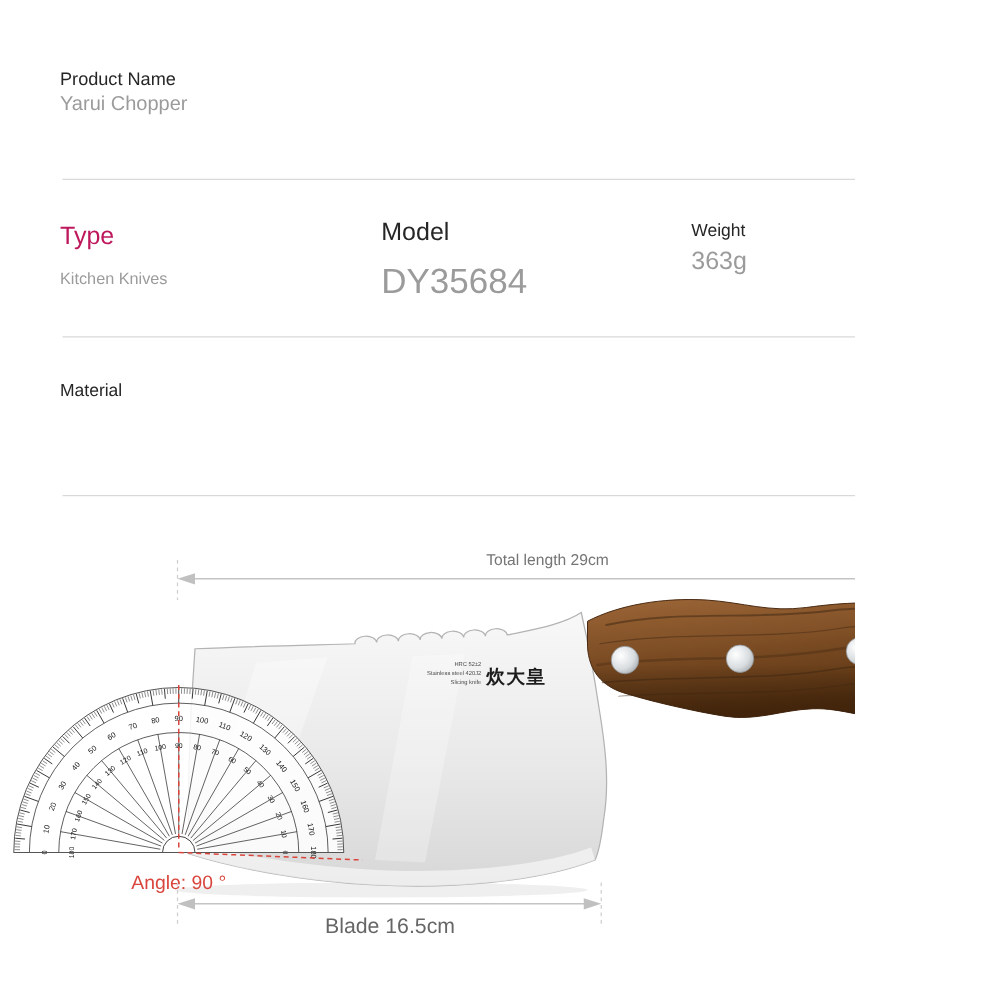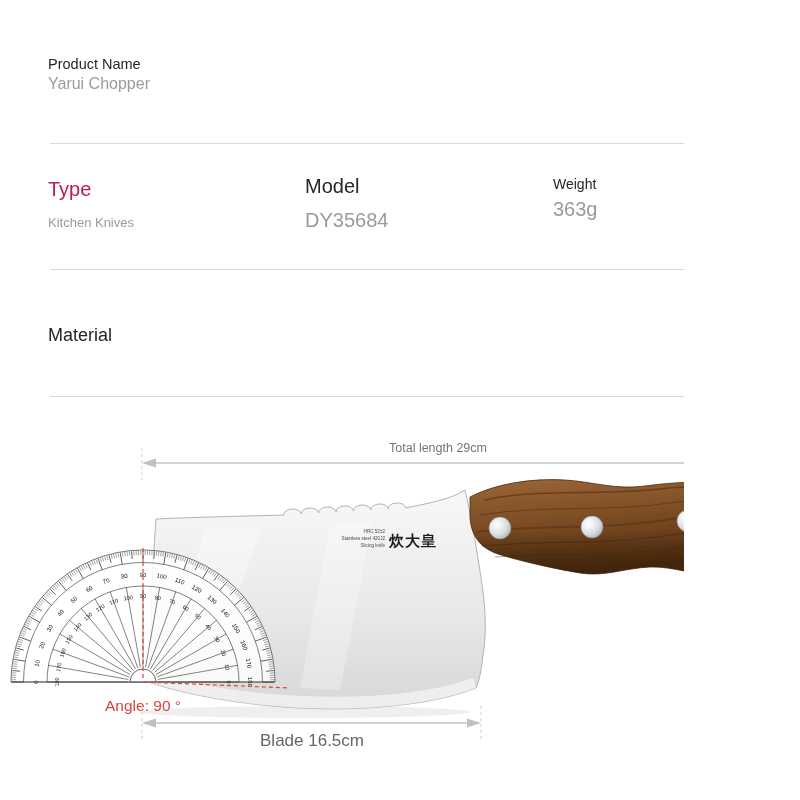--- a/index.html
+++ b/index.html
@@ -10,24 +10,24 @@
   .val{color:#9b9b9b;}
   .pn-label{left:48px;top:56px;font-size:14.5px;}
   .pn-value{left:48px;top:75px;font-size:16px;}
   .divider{position:absolute;left:50px;width:643px;height:1px;background:#d9d9d9;}
   .divider-1{top:143px;}
   .divider-2{top:269px;}
   .divider-3{top:396px;}
   .type-label{left:48px;top:178px;font-size:20px;color:#be185d;}
   .type-value{left:48px;top:215px;font-size:13px;text-align:right;}
   .model-label{left:305px;top:175px;font-size:20px;}
-  .model-value{left:305px;top:209px;font-size:20px;}
+  .model-value{left:305px;top:209px;font-size:28px;}
   .weight-label{left:553px;top:176px;font-size:14px;text-align:right;}
   .weight-value{left:553px;top:198px;font-size:20px;}
-  .material-label{left:48px;top:325px;font-size:18px;}
+  .material-label{left:48px;top:304px;font-size:14px;}
   .material-value{left:48px;top:338px;font-size:14.5px;}
   .figure-svg{position:absolute;left:0;top:420px;}
   svg{font-family:"Liberation Sans",sans-serif;}
   svg text{font-family:"Liberation Sans",sans-serif;}
   .dim-line{stroke:#c4c4c4;stroke-width:1.3;}
   .dim-head{fill:#c0c0c0;}
   .dim-guide{stroke:#cfcfcf;stroke-width:1;stroke-dasharray:3 3;fill:none;}
   .dim-tick{stroke:#d2d2d2;stroke-width:1;}
   .dim-label-sm{fill:#757575;font-size:12.5px;}
   .dim-label-lg{fill:#666666;font-size:17px;}

